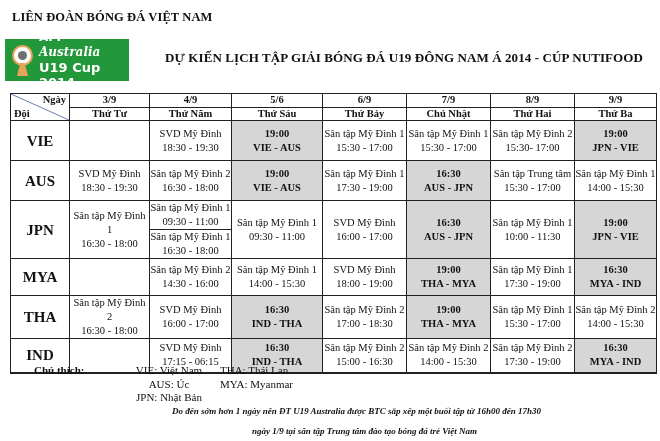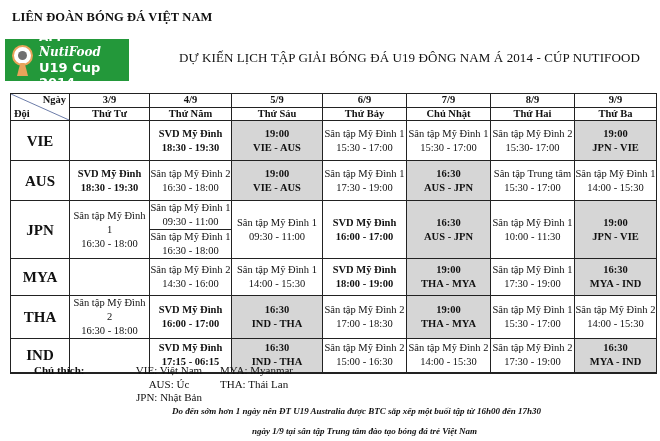--- a/index.html
+++ b/index.html
@@ -7,29 +7,29 @@
   .org { position:absolute; left:12px; top:10px; font-size:12.5px; font-weight:bold; letter-spacing:0.1px; }
   .logo { position:absolute; left:5px; top:39px; width:124px; height:42px; background:#23983a; display:flex; align-items:center; }
   .logo .emblem { width:26px; height:34px; margin-left:5px; position:relative; }
   .logo .emblem .ball { position:absolute; left:2px; top:2px; width:21px; height:21px; border-radius:50%; background:#fff; border:2px solid #e8a35a; box-sizing:border-box; }
   .logo .emblem .ball::after { content:""; position:absolute; left:4px; top:4px; width:9px; height:9px; border-radius:50%; background:#333; opacity:0.7; }
   .logo .emblem .stand { position:absolute; left:7px; top:20px; width:11px; height:13px; background:#e8a35a; clip-path:polygon(30% 0,70% 0,100% 100%,0 100%); }
   .logo .txt { color:#fff; font-family:"DejaVu Sans", sans-serif; font-weight:bold; margin-left:6px; line-height:15px; }
   .logo .l1 { font-size:12px; }
   .logo .l1 i { font-family:"DejaVu Serif", serif; font-style:italic; }
   .logo .l2 { font-size:13px; }
-  .title { position:absolute; left:179px; top:50px; font-size:13px; font-weight:normal; letter-spacing:0.1px; }
+  .title { position:absolute; left:165px; top:50px; font-size:13px; font-weight:bold; letter-spacing:0.1px; }
 
   table.sched { position:absolute; left:10px; top:93px; border-collapse:collapse; table-layout:fixed; width:646px; }
   table.sched td, table.sched th { border:1px solid #222; text-align:center; font-size:10.5px; padding:0; line-height:14px; }
   table.sched th { font-weight:bold; font-size:10.5px; height:12px; line-height:12px; }
   table.sched th.dayname { height:12px; }
   table.sched td.team { font-weight:bold; font-size:15px; }
   table.sched td.match { background:#d6d6d6; font-weight:bold; }
-  table.sched td.svd { font-weight:bold; }
+  table.sched td.svd { font-weight:normal; }
   table.sched td.sub { height:18px; }
   .corner { position:relative; padding:0; }
   .corner .ngay { position:absolute; right:3px; top:0; font-weight:bold; }
   .corner .doi { position:absolute; left:3px; bottom:0; font-weight:bold; }
   .corner svg { position:absolute; left:0; top:0; width:100%; height:100%; }
   .border-thick { border-bottom:2px solid #222 !important; }
 
   .legend { position:absolute; left:34px; top:364px; font-size:11px; line-height:13.5px; }
   .legend .lab { position:absolute; left:0; top:0; font-weight:bold; width:60px; }
   .legend .col1 { position:absolute; left:60px; top:0; width:150px;text-align:center; }
@@ -41,21 +41,21 @@
 <body>
 
 <div class="org">LIÊN ĐOÀN BÓNG ĐÁ VIỆT NAM</div>
 
 <div class="logo">
   <div class="emblem">
       <div class="ball"></div>
       <div class="stand"></div>
     </div>
   <div class="txt">
-    <div class="l1"><span>AFF </span><i>NutiFood</i></div>
+    <div class="l1"><span>AFF </span><i>Australia</i></div>
     <div class="l2">U19 Cup 2014</div>
   </div>
 </div>
 
 <div class="title">DỰ KIẾN LỊCH TẬP GIẢI BÓNG ĐÁ U19 ĐÔNG NAM Á 2014 - CÚP NUTIFOOD</div>
 
 <table class="sched">
   <colgroup>
     <col style="width:59px">
       <col style="width:80px">
@@ -70,21 +70,21 @@
       <tr>
     <th class="corner" rowspan="2" style="height:26px">
       <svg viewBox="0 0 59 26" preserveAspectRatio="none">
             <line x1="0" y1="0" x2="59" y2="26" stroke="#6b7ba8" stroke-width="1"></line>
           </svg>
       <span class="ngay">Ngày</span>
       <span class="doi">Đội</span>
     </th>
     <th>3/9</th>
     <th>4/9</th>
-    <th>5/9</th>
+    <th>5/6</th>
     <th>6/9</th>
     <th>7/9</th>
     <th>8/9</th>
     <th>9/9</th>
   </tr>
   <tr>
     <th class="dayname">Thứ Tư</th>
     <th class="dayname">Thứ Năm</th>
     <th class="dayname">Thứ Sáu</th>
     <th class="dayname">Thứ Bảy</th>
@@ -294,19 +294,19 @@
   </table>
 
 <div class="legend">
   <div class="lab">Chú thích:</div>
   <div class="col1">
     <div>VIE: Việt Nam</div>
     <div>AUS: Úc</div>
     <div>JPN: Nhật Bản</div>
   </div>
   <div class="col2">
+    <div>THA: Thái Lan</div>
     <div>MYA: Myanmar</div>
-    <div>THA: Thái Lan</div>
   </div>
 </div>
 
 <div class="note1">Do đến sớm hơn 1 ngày nên ĐT U19 Australia được BTC sắp xếp một buổi tập từ 16h00 đến 17h30</div>
 <div class="note2">ngày 1/9 tại sân tập Trung tâm đào tạo bóng đá trẻ Việt Nam</div>
 
 </body></html>

